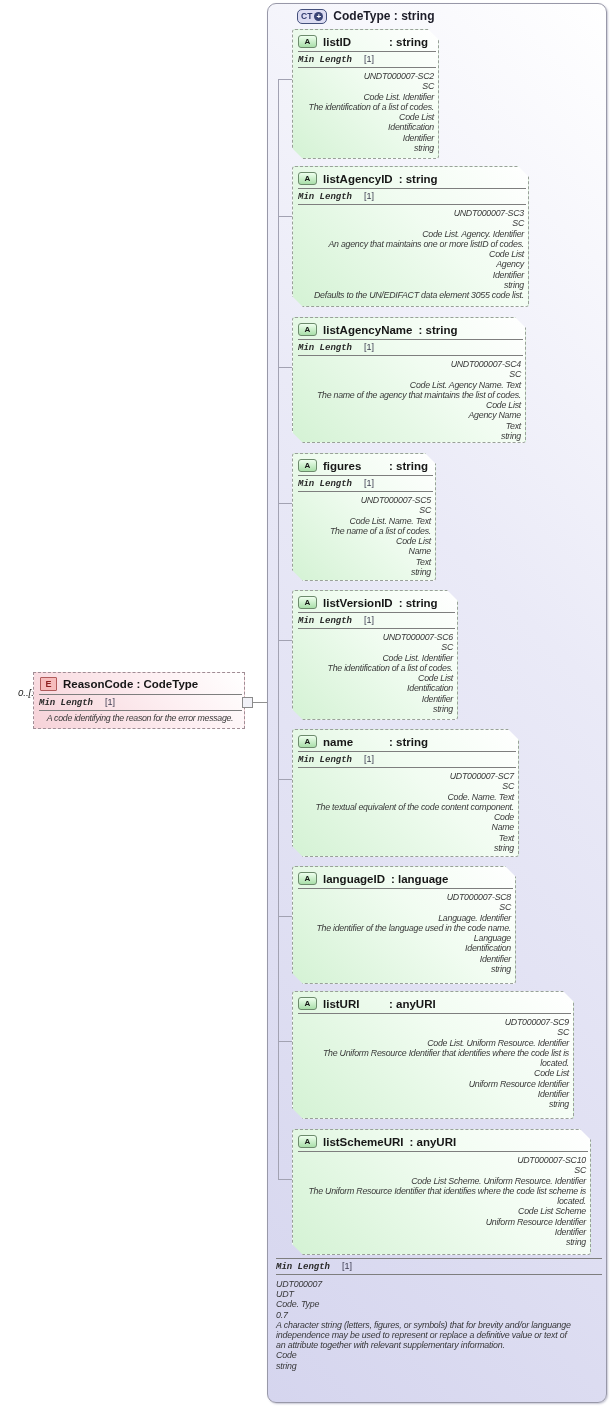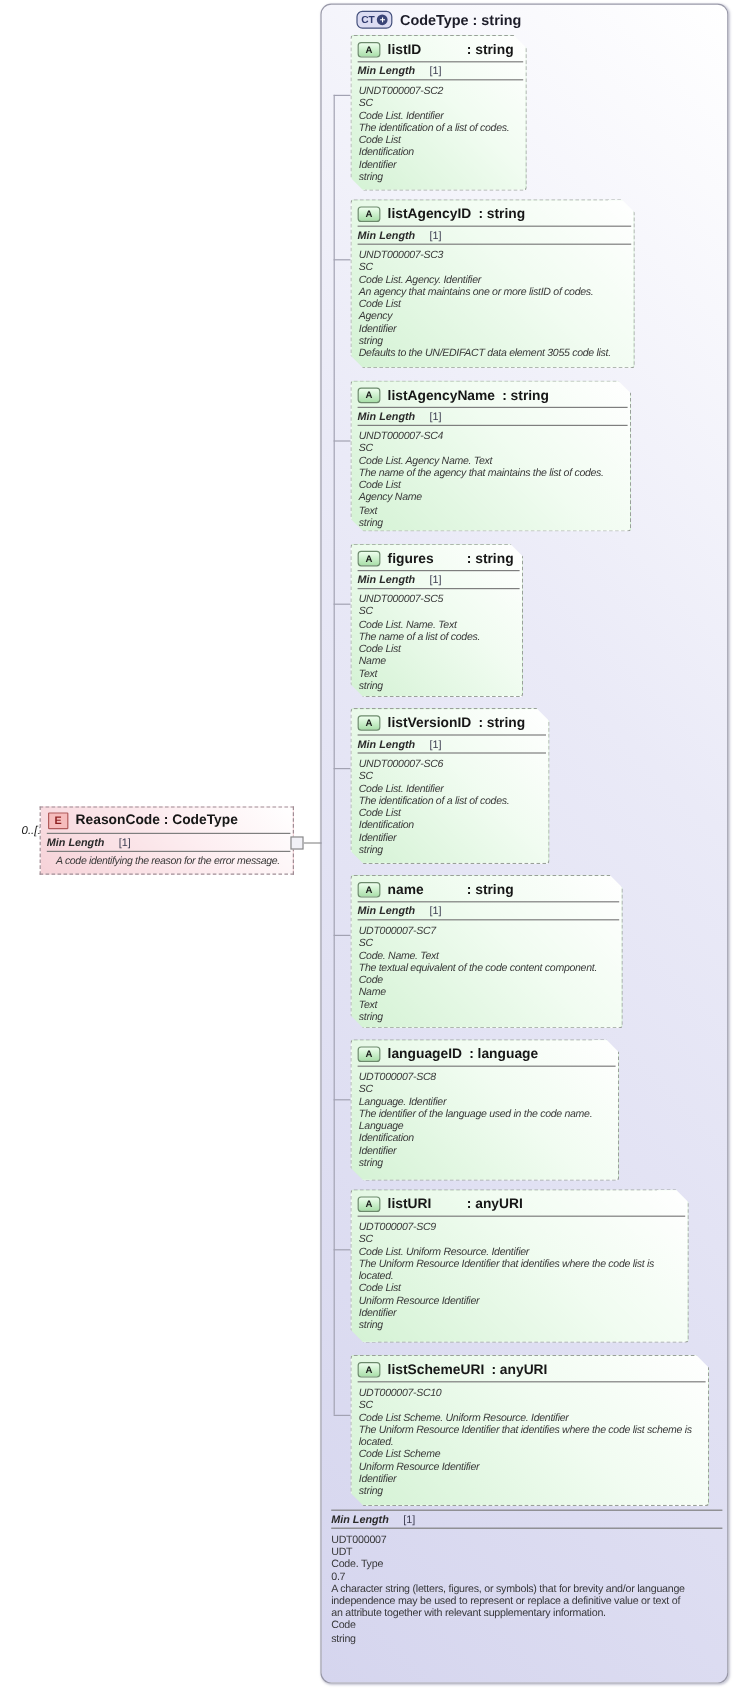--- a/index.html
+++ b/index.html
@@ -4,21 +4,21 @@
 <style>
   html,body{margin:0;padding:0;background:#ffffff;}
   .canvas{position:relative;width:611px;height:1407px;background:#ffffff;overflow:hidden;
           font-family:"Liberation Sans",sans-serif;}
 
   
   .panel{position:absolute;left:267px;top:3px;width:340px;height:1400px;box-sizing:border-box;
          border:1px solid #9898a8;border-radius:9px;
          background:linear-gradient(225deg,#ffffff 0%,#eaeaf7 40%,#d5d5ee 100%);
          box-shadow:1px 1px 2px rgba(90,90,130,.35);}
-  .panel-title-row{position:absolute;left:5px;top:5px;display:flex;align-items:flex-end;gap:6px;padding-left:24px;}
+  .panel-title-row{position:absolute;left:5px;top:5px;display:flex;align-items:flex-start;gap:6px;padding-left:24px;}
   .ct-icon{display:inline-flex;align-items:center;gap:2px;border:1px solid #44507c;border-radius:5px;
            background:#dcdcf2;padding:1px 3px;height:11px;}
   .ct-label{font-size:8.5px;font-weight:bold;color:#303a6e;line-height:9px;}
   .ct-plus{display:inline-block;width:9px;height:9px;border-radius:50%;background:#3a4476;color:#fff;
            font-size:8px;line-height:9px;text-align:center;font-weight:bold;}
   .panel-title{font-size:12px;font-weight:bold;color:#1c1c28;}
 
   
   .rail{position:absolute;left:10px;top:75px;width:1px;height:1100px;background:#a2a2b2;}
   .stub{position:absolute;left:10px;width:14px;height:1px;background:#a2a2b2;}
@@ -30,30 +30,30 @@
             border-radius:3px 0 3px 0;overflow:hidden;}
   .attr-title{display:flex;align-items:center;gap:6px;padding:5px 4px 1px 5px;
               font-size:11.5px;font-weight:bold;color:#161616;white-space:nowrap;}
   .attr-name{display:inline-block;min-width:60px;}
   .a-icon{display:inline-flex;align-items:center;justify-content:center;width:17px;height:11px;
           border:1px solid #6c8a6c;border-radius:3px;font-size:8px;font-weight:bold;color:#15301 5;
           background:linear-gradient(#eeffee,#a9dfa9);flex:0 0 auto;}
   .rule{border-top:1px solid #7e7e7e;margin:2px 2px 2px 5px;}
   .facet-row{display:flex;align-items:baseline;gap:12px;padding:0 5px;font-size:9px;color:#2a2a2a;
              white-space:nowrap;}
-  .facet-name{font-weight:bold;font-style:italic;}
+  .facet-name{font-weight:bold;font-style:italic;font-family:Liberation Mono, monospace;}
   .facet-value{font-style:normal;color:#3c3c50;}
   .annots{padding:1px 4px 0 6px;font-style:italic;font-size:8.8px;line-height:10.3px;
-          color:#3a3a3a;letter-spacing:-0.25px;}
+          color:#3a3a3a;letter-spacing:-0.25px;text-align:right;}
 
   
   .panel-footer{position:absolute;left:0;top:1252px;width:100%;box-sizing:border-box;}
   .panel-footer .rule{margin:2px 4px 2px 8px;}
   .panel-footer .facet-row{padding:0 8px;}
-  .footer-annots{padding:2px 28px 0 8px;font-size:8.9px;line-height:10.2px;
+  .footer-annots{padding:2px 28px 0 8px;font-style:italic;font-size:8.9px;line-height:10.2px;
                  color:#38383a;letter-spacing:-0.2px;}
 
   
   .elem-box{position:absolute;left:33px;top:672px;width:212px;height:57px;box-sizing:border-box;
             border:1px dashed #a08d95;
             background:linear-gradient(225deg,#ffffff 0%,#fdeef1 40%,#f6d2d8 100%);overflow:hidden;}
   .elem-title{display:flex;align-items:center;gap:6px;padding:4px 4px 1px 6px;
               font-size:11.5px;font-weight:bold;color:#161616;white-space:nowrap;}
   .e-icon{display:inline-flex;align-items:center;justify-content:center;width:15px;height:12px;
           border:1px solid #b05a5a;border-radius:1px;background:#f6bcbc;font-size:9px;

